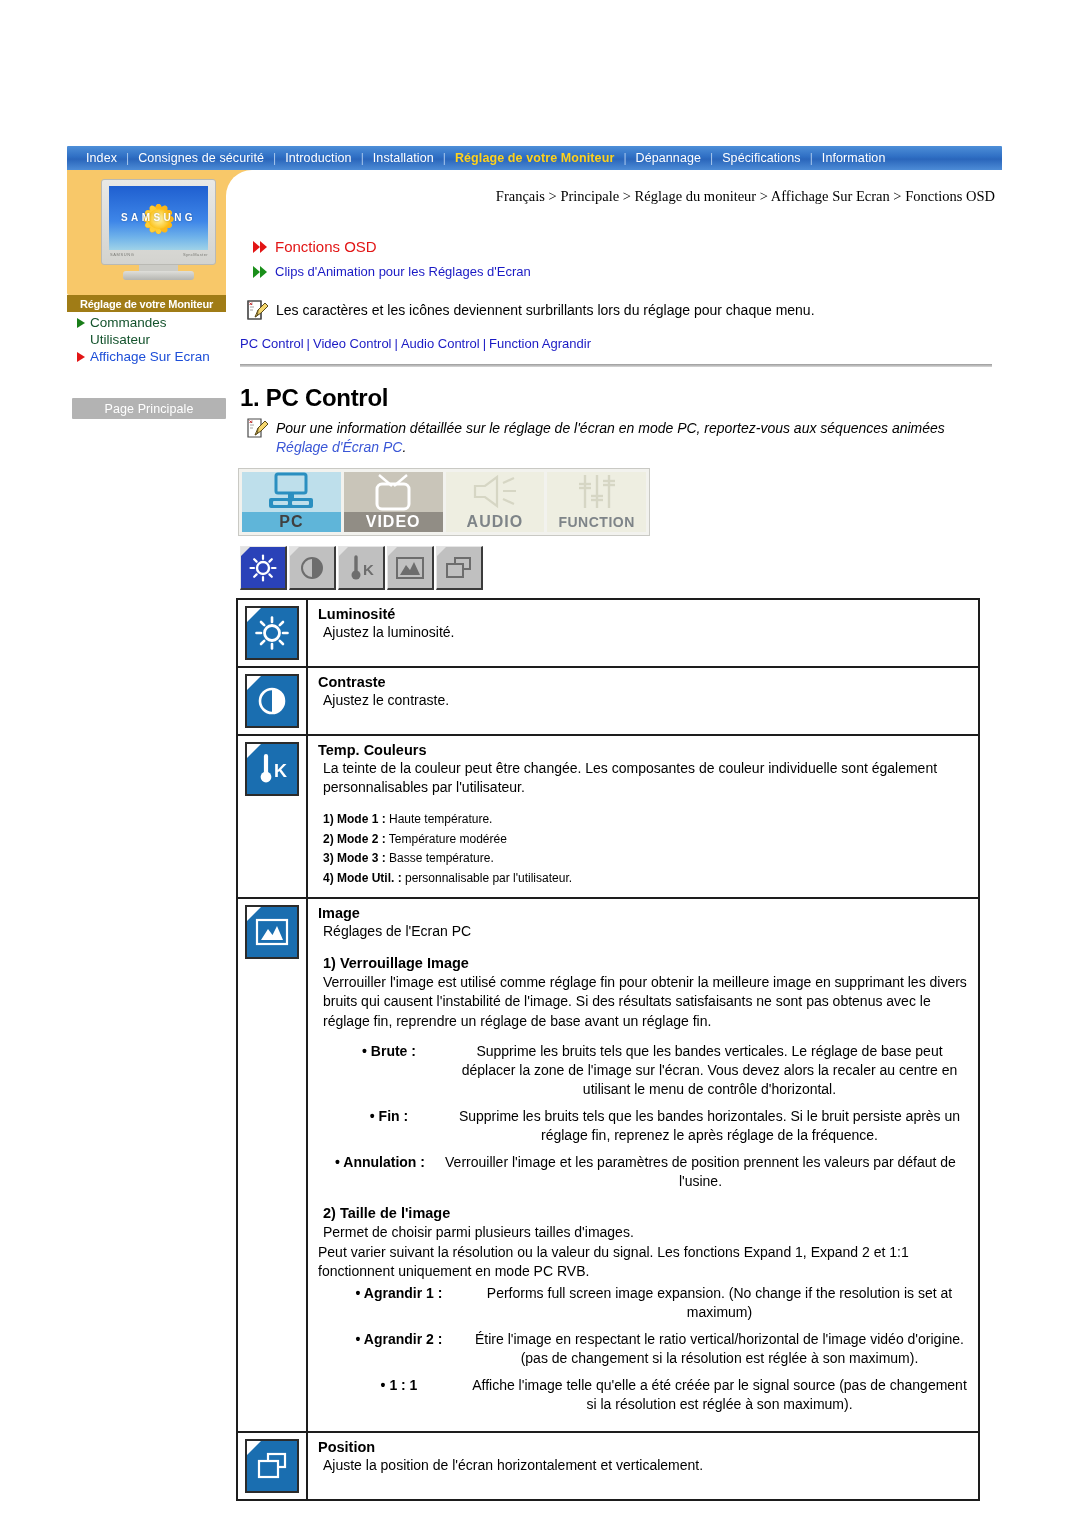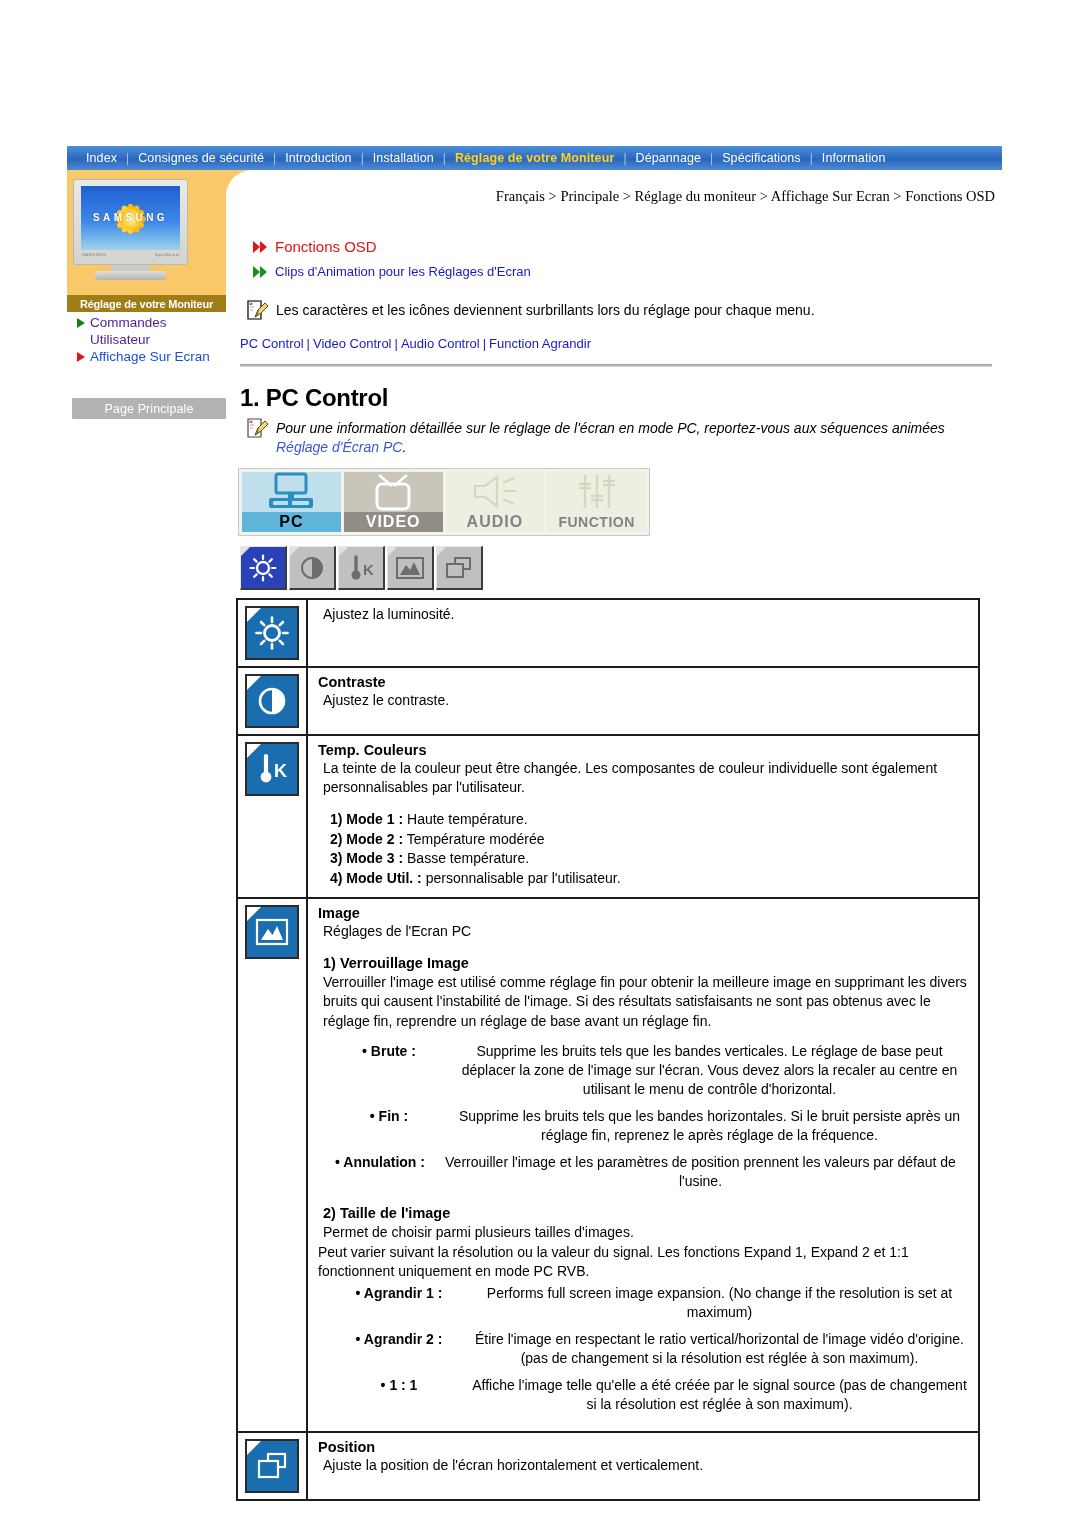--- a/index.html
+++ b/index.html
@@ -40,21 +40,21 @@
     border-top-right-radius:0;
   }
   .side-curve{
     position:absolute;left:159px;top:0;width:26px;height:30px;background:#f8c869;
   }
   .side-curve:after{
     content:"";position:absolute;left:0;top:0;width:26px;height:30px;
     background:#ffffff;border-top-left-radius:26px;
   }
   .monitor{
-    position:absolute;left:6px;top:9px;width:115px;height:102px;
+    position:absolute;left:34px;top:9px;width:115px;height:102px;
   }
   .mon-body{
     position:absolute;left:0;top:0;width:115px;height:86px;
     background:linear-gradient(to bottom,#e9e9e6,#d3d3cf);
     border:1px solid #b9b9b4;border-radius:3px;box-sizing:border-box;
   }
   .mon-screen{
     position:absolute;left:7px;top:6px;width:99px;height:64px;
     background:linear-gradient(to bottom,#1f5fd0 0%,#3e86e8 55%,#6fb2ea 80%,#9fd2e8 100%);
     overflow:hidden;
@@ -90,21 +90,21 @@
     letter-spacing:-.2px;
   }
   .side-links{position:absolute;left:5px;top:145px;width:154px;}
   .side-link{display:flex;align-items:flex-start;margin-bottom:1px;}
   .tri{
     width:0;height:0;border-left:8px solid #197d19;
     border-top:5.5px solid transparent;border-bottom:5.5px solid transparent;
     margin:3px 5px 0 5px;flex:none;
   }
   .tri.red{border-left-color:#e21515;}
-  .side-link .lbl{font-size:13.5px;line-height:16.5px;color:#4c1d95;font-weight:normal;}
+  .side-link .lbl{font-size:13.5px;line-height:16.5px;color:#14532d;font-weight:normal;}
   .side-link.osd .lbl{color:#1d4ed8;}
   .home-btn{
     position:absolute;left:5px;top:228px;width:154px;height:21px;
     background:#b3b3b3;color:#ffffff;font-size:12.5px;
     display:flex;align-items:center;justify-content:center;
     border-radius:1px;letter-spacing:.1px;text-align:right;
   }
 
   
   .breadcrumb{
@@ -146,21 +146,21 @@
   .tabstrip{
     position:absolute;left:238px;top:468px;width:412px;height:68px;
     background:#f2f2ee;border:1px solid #c9c9c4;box-sizing:border-box;
     display:flex;padding:3px;gap:3px;
   }
   .tab{flex:1;position:relative;display:flex;flex-direction:column;}
   .tab .art{flex:1;display:flex;align-items:center;justify-content:center;}
   .tab .cap{height:20px;display:flex;align-items:center;justify-content:center;
     font-size:16px;font-weight:bold;letter-spacing:1px;}
   .tab.pc .art{background:#bedfeb;}
-  .tab.pc .cap{background:#5fb5d9;color:#000000;}
+  .tab.pc .cap{background:#5fb5d9;color:#404040;}
   .tab.video .art{background:#c9c5b9;}
   .tab.video .cap{background:#918d85;color:#ffffff;}
   .tab.audio .art{background:#eeeee1;}
   .tab.audio .cap{background:#eeeee1;color:#7e8488;}
   .tab.func .art{background:#eeeee1;}
   .tab.func .cap{background:#eeeee1;color:#7e8488;}
   .tab.func .cap{font-size:14px;letter-spacing:.5px;}
 
   
   .minibar{position:absolute;left:240px;top:546px;width:248px;height:46px;display:flex;}
@@ -198,21 +198,21 @@
     border-top:14px solid #ffffff;border-right:14px solid transparent;
   }
   .fcell-body{flex:1;padding:5px 10px 9px 10px;box-sizing:border-box;}
   .ftitle{font-size:14.5px;font-weight:bold;line-height:18px;}
   .fdesc{font-size:14px;line-height:18.5px;padding-left:5px;}
   .fblock{margin-top:13px;}
   .fsub{font-size:14.5px;font-weight:bold;padding-left:5px;line-height:19px;}
   .fpara{font-size:14px;line-height:19.5px;}
   .fpara.ind{padding-left:5px;}
   .numlist{margin-top:14px;padding-left:5px;}
-  .numline{font-size:14px;line-height:19.5px;margin-left:7px;}
+  .numline{font-size:12px;line-height:19.5px;}
   .numline b{font-weight:bold;}
   .bullets{margin-top:11px;padding-left:17px;text-align:center;}
   .bline{display:flex;font-size:14px;line-height:19px;margin-bottom:8px;}
   .bline .bl{flex:none;font-weight:bold;white-space:nowrap;}
   .bline .bt{padding-left:8px;}
   .bline.w1 .bl{width:108px;}
   .bline.w2 .bl{width:auto;}
   .bline.w3 .bl{width:128px;}
 </style>
 </head>
@@ -449,20 +449,21 @@
               <path d="M28 17 L32.5 17"></path>
             <path d="M6 6 L9.2 9.2"></path>
               <path d="M24.8 24.8 L28 28"></path>
             <path d="M28 6 L24.8 9.2"></path>
               <path d="M9.2 24.8 L6 28"></path>
           </g>
         </svg>
       </div>
     </div>
     <div class="fcell-body">
+      <div class="ftitle">Luminosité</div>
       <div class="fdesc">Ajustez la luminosité.</div>
     </div>
   </div>
 
   <div class="frow">
     <div class="fcell-icon">
       <div class="bigicon">
         <svg width="32" height="32" viewBox="0 0 32 32">
           <circle cx="16" cy="16" r="12" fill="none" stroke="#ffffff" stroke-width="2.6"></circle>
           <path d="M16 4 A12 12 0 0 1 16 28 Z" fill="#ffffff"></path>

